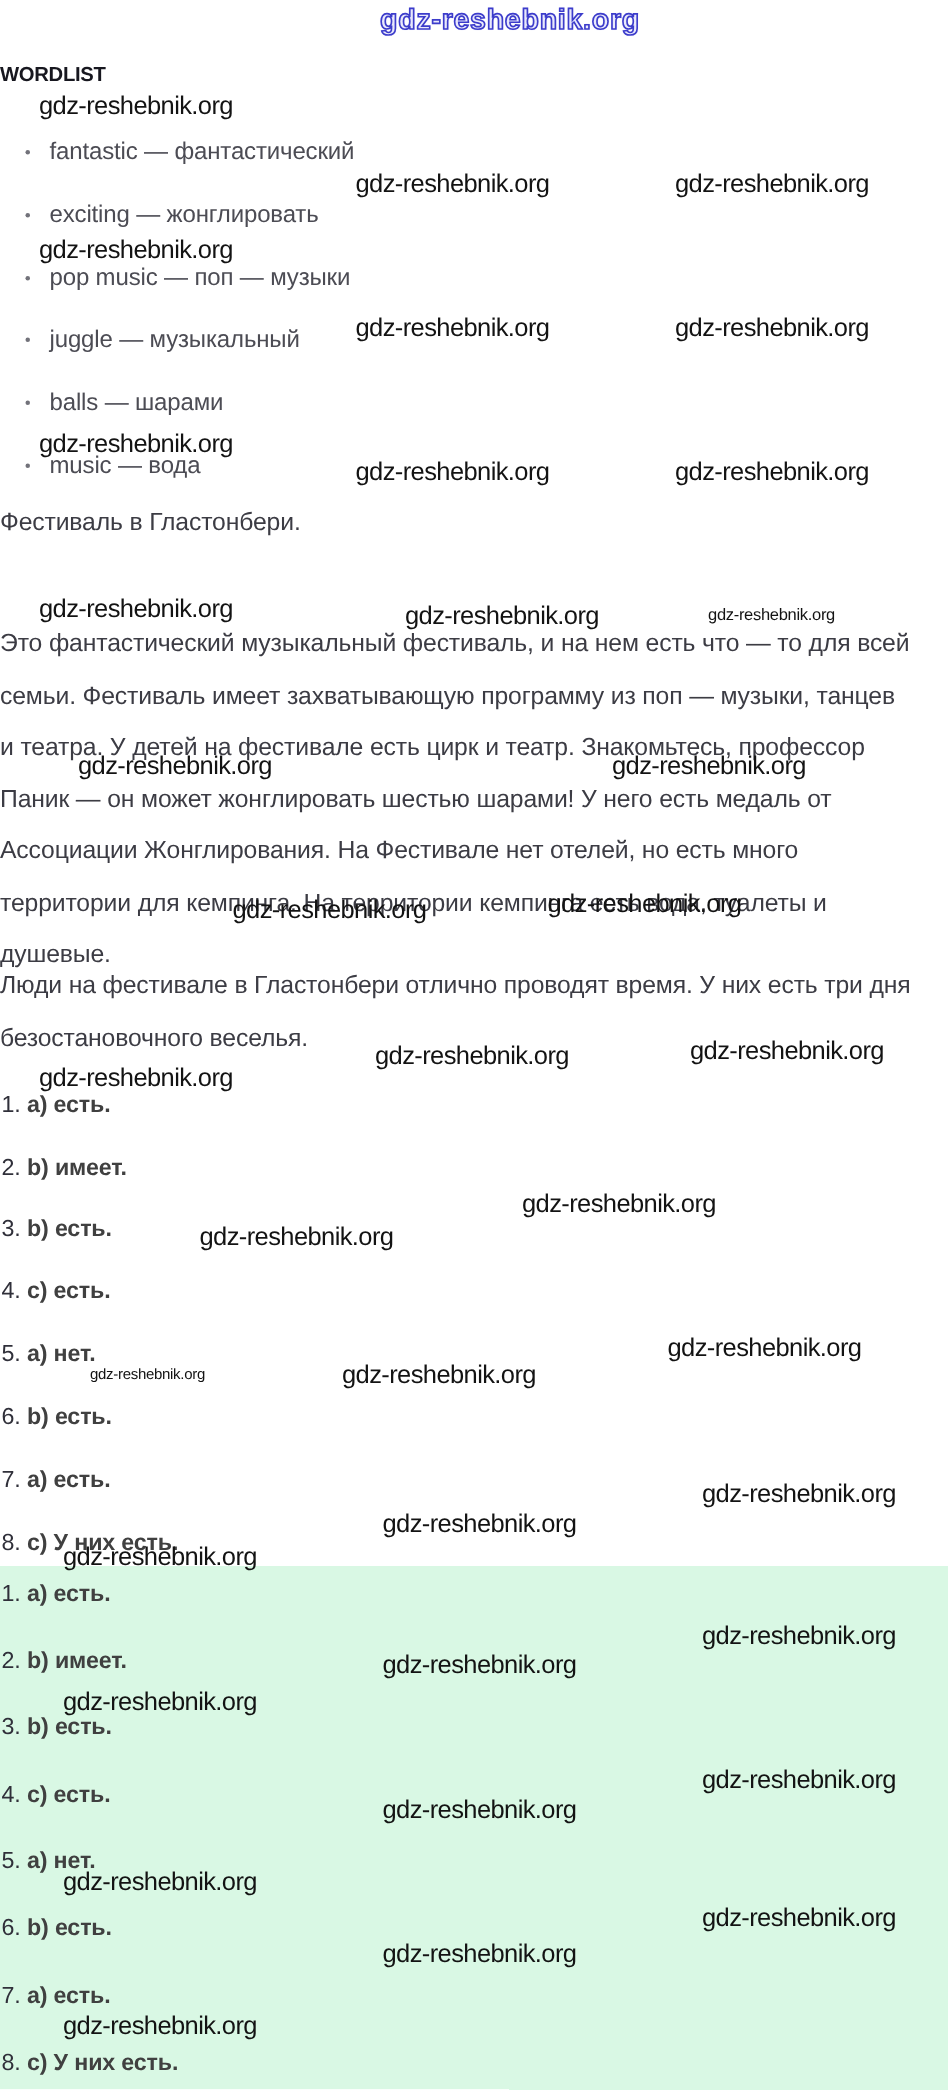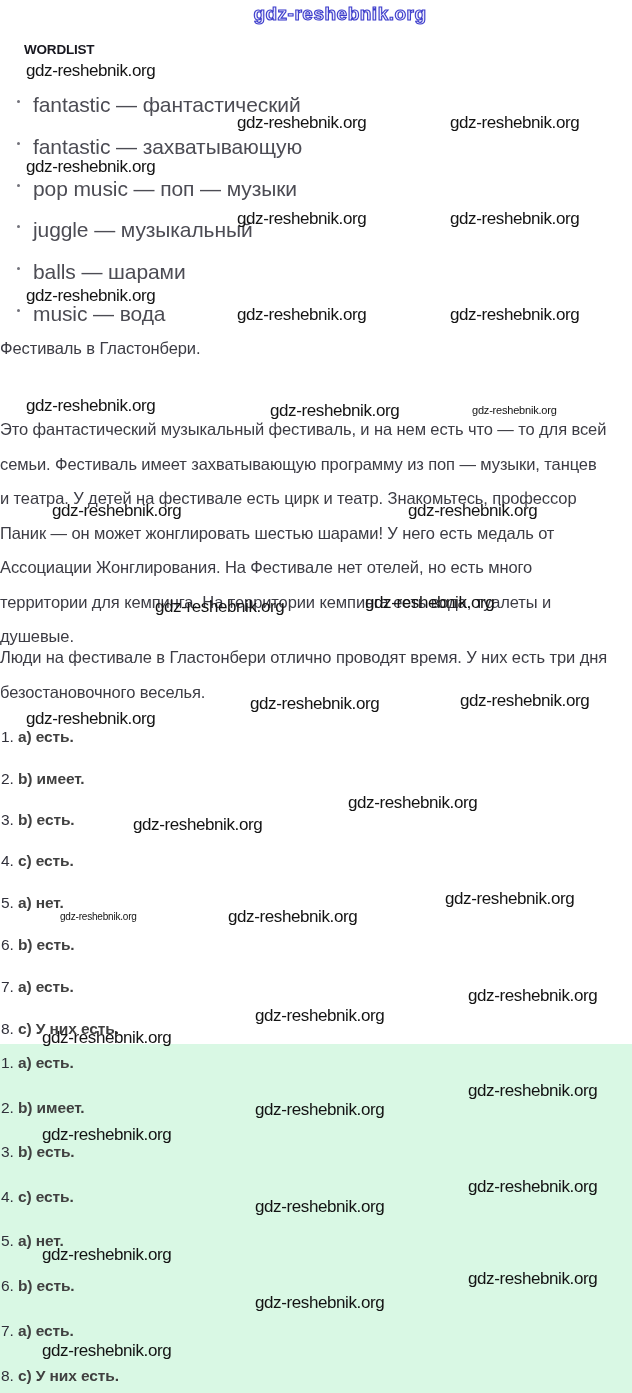--- a/index.html
+++ b/index.html
@@ -15,24 +15,24 @@
   .wm.sm{font-size:11px;line-height:11px;letter-spacing:-0.2px;}
   .wm.xs{font-size:10px;line-height:10px;letter-spacing:-0.2px;}
   .wm-logo{
     position:absolute;top:3px;left:0;right:0;text-align:center;
     font-size:19px;font-weight:bold;letter-spacing:0.5px;
     color:#e9e9fb;-webkit-text-stroke:1.1px #3c3ccb;text-shadow:0 0 1px #9a9ae6;
     white-space:nowrap;
   }
   .h-wordlist{
     position:absolute;left:0;top:42px;font-size:13.5px;font-weight:800;
-    color:#17171f;letter-spacing:-0.2px;margin-left:24px;
+    color:#17171f;letter-spacing:-0.2px;
   }
   .bullet-item{
-    position:absolute;left:33px;font-size:21px;color:#4c4c54;
+    position:absolute;left:33px;font-size:16px;color:#4c4c54;
     white-space:nowrap;letter-spacing:-0.1px;
   }
   .dot{
     position:absolute;left:-16px;top:7px;width:3px;height:3px;
     border-radius:50%;background:#72727a;
   }
   .line{
     position:absolute;left:0;font-size:16.5px;color:#3c3c44;
     white-space:nowrap;letter-spacing:-0.1px;
   }
@@ -56,21 +56,21 @@
 
 <div id="page">
 
   <div class="green-panel"></div>
 
   <div class="wm-logo">gdz-reshebnik.org</div>
 
   <div class="h-wordlist">WORDLIST</div>
 
   <div class="bullet-item" style="top:93px"><span class="dot"></span><span>fantastic — фантастический</span></div>
-  <div class="bullet-item" style="top:135px"><span class="dot"></span><span>fantastic — захватывающую</span></div>
+  <div class="bullet-item" style="top:135px"><span class="dot"></span><span>exciting — жонглировать</span></div>
   <div class="bullet-item" style="top:177px"><span class="dot"></span><span>pop music — поп — музыки</span></div>
   <div class="bullet-item" style="top:218px"><span class="dot"></span><span>juggle — музыкальный</span></div>
   <div class="bullet-item" style="top:260px"><span class="dot"></span><span>balls — шарами</span></div>
   <div class="bullet-item" style="top:302px"><span class="dot"></span><span>music — вода</span></div>
 
   <div class="line" style="top:339px">Фестиваль в Гластонбери.</div>
 
   <div class="para" style="top:412px">Это фантастический музыкальный фестиваль, и на нем есть что — то для всей
 семьи. Фестиваль имеет захватывающую программу из поп — музыки, танцев
 и театра. У детей на фестивале есть цирк и театр. Знакомьтесь, профессор

